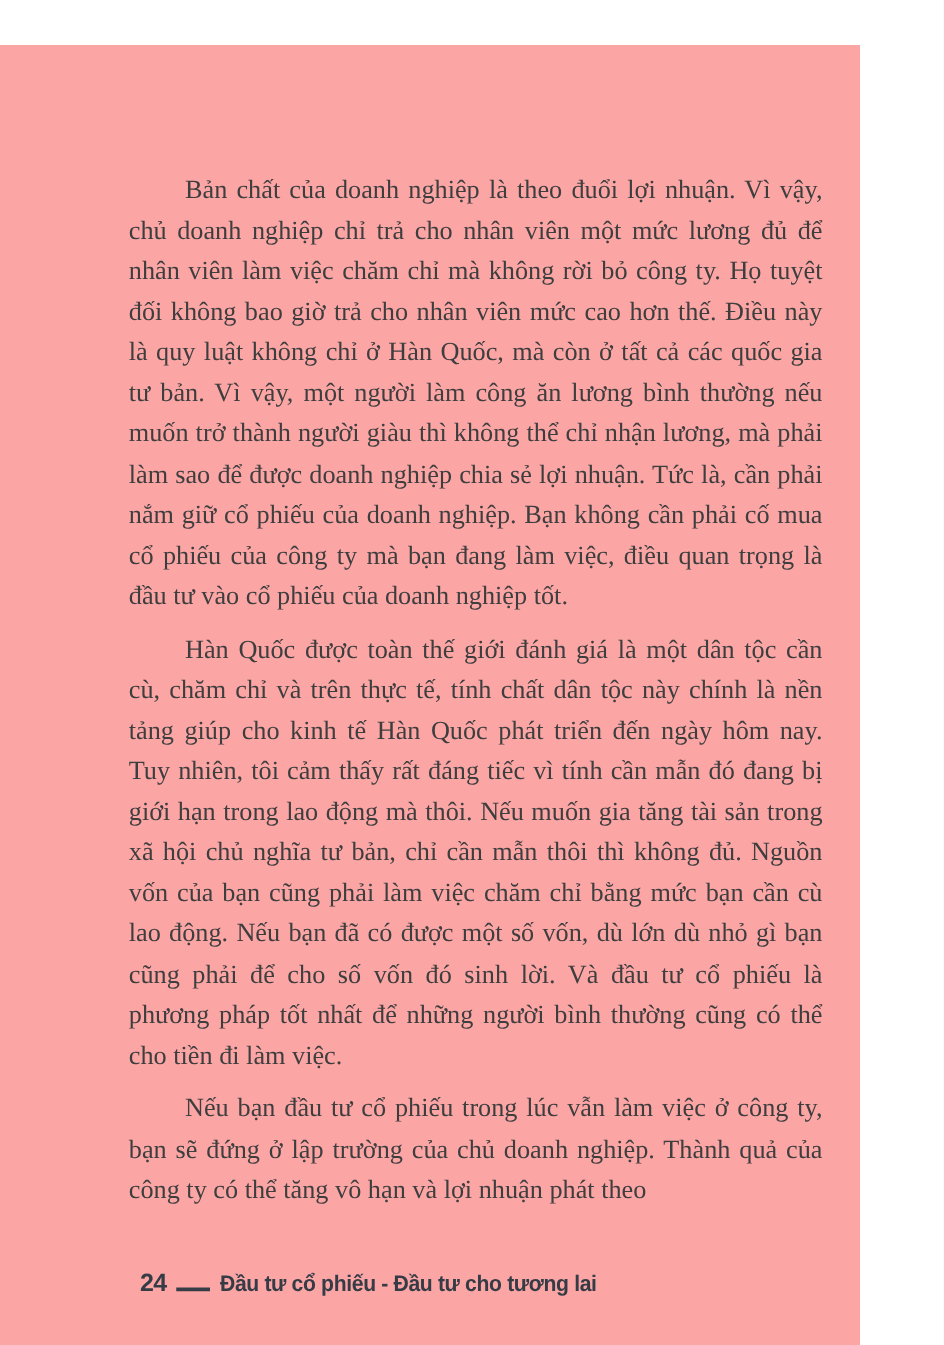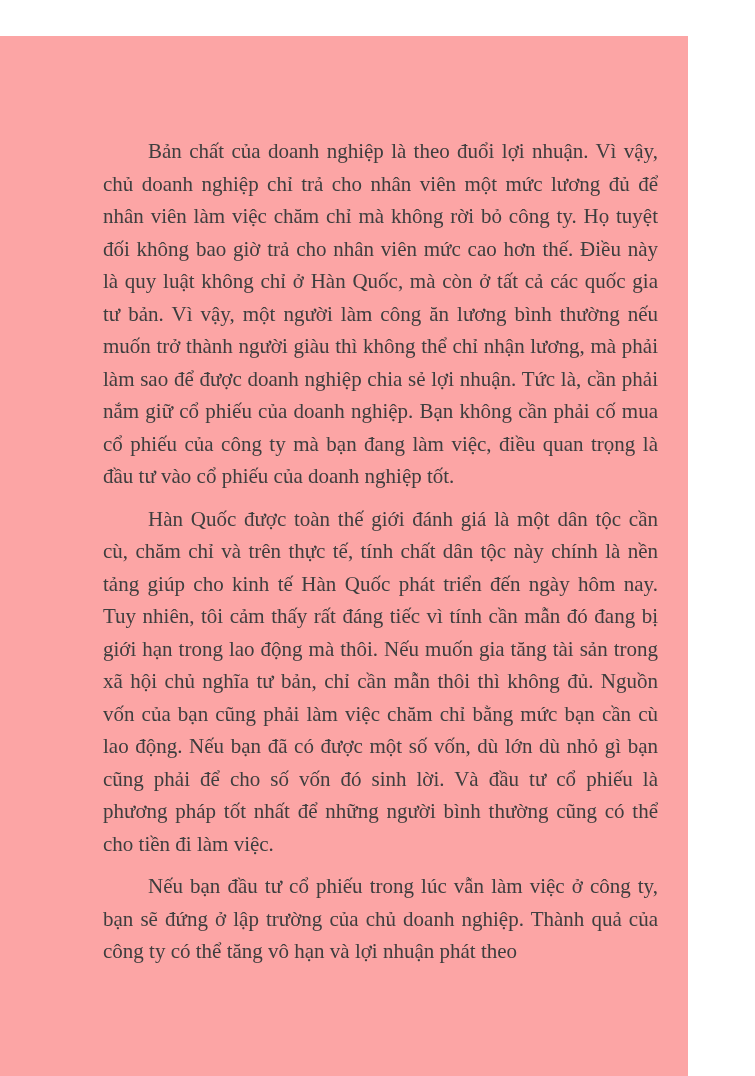--- a/index.html
+++ b/index.html
@@ -62,13 +62,18 @@
 </style>
 </head>
 <body>
 
 <div class="page">
   <div class="content">
     <p>Bản chất của doanh nghiệp là theo đuổi lợi nhuận. Vì vậy, chủ doanh nghiệp chỉ trả cho nhân viên một mức lương đủ để nhân viên làm việc chăm chỉ mà không rời bỏ công ty. Họ tuyệt đối không bao giờ trả cho nhân viên mức cao hơn thế. Điều này là quy luật không chỉ ở Hàn Quốc, mà còn ở tất cả các quốc gia tư bản. Vì vậy, một người làm công ăn lương bình thường nếu muốn trở thành người giàu thì không thể chỉ nhận lương, mà phải làm sao để được doanh nghiệp chia sẻ lợi nhuận. Tức là, cần phải nắm giữ cổ phiếu của doanh nghiệp. Bạn không cần phải cố mua cổ phiếu của công ty mà bạn đang làm việc, điều quan trọng là đầu tư vào cổ phiếu của doanh nghiệp tốt.</p>
     <p>Hàn Quốc được toàn thế giới đánh giá là một dân tộc cần cù, chăm chỉ và trên thực tế, tính chất dân tộc này chính là nền tảng giúp cho kinh tế Hàn Quốc phát triển đến ngày hôm nay. Tuy nhiên, tôi cảm thấy rất đáng tiếc vì tính cần mẫn đó đang bị giới hạn trong lao động mà thôi. Nếu muốn gia tăng tài sản trong xã hội chủ nghĩa tư bản, chỉ cần mẫn thôi thì không đủ. Nguồn vốn của bạn cũng phải làm việc chăm chỉ bằng mức bạn cần cù lao động. Nếu bạn đã có được một số vốn, dù lớn dù nhỏ gì bạn cũng phải để cho số vốn đó sinh lời. Và đầu tư cổ phiếu là phương pháp tốt nhất để những người bình thường cũng có thể cho tiền đi làm việc.</p>
     <p>Nếu bạn đầu tư cổ phiếu trong lúc vẫn làm việc ở công ty, bạn sẽ đứng ở lập trường của chủ doanh nghiệp. Thành quả của công ty có thể tăng vô hạn và lợi nhuận phát theo</p>
   </div>
+  <div class="footer">
+    <span class="pagenum">24</span>
+    <span class="dash"></span>
+    <span class="booktitle">Đầu tư cổ phiếu - Đầu tư cho tương lai</span>
+  </div>
 </div>
 
 </body></html>

